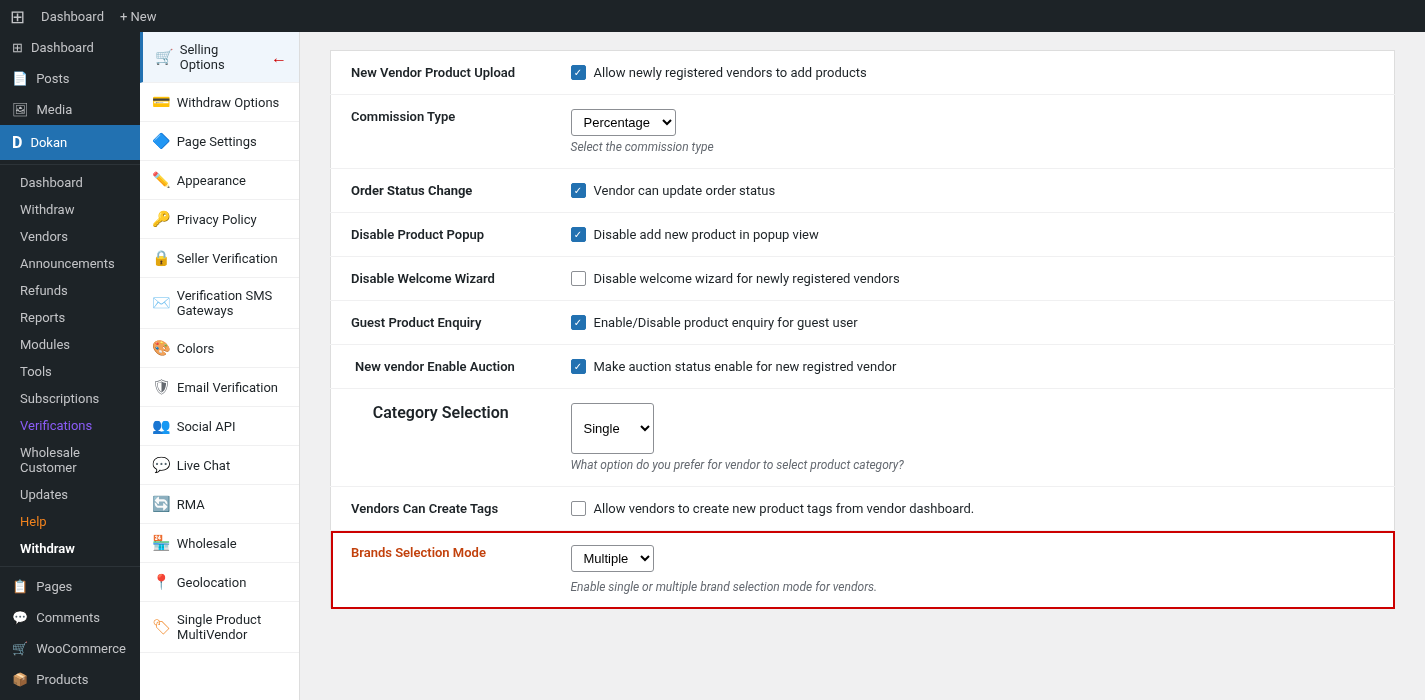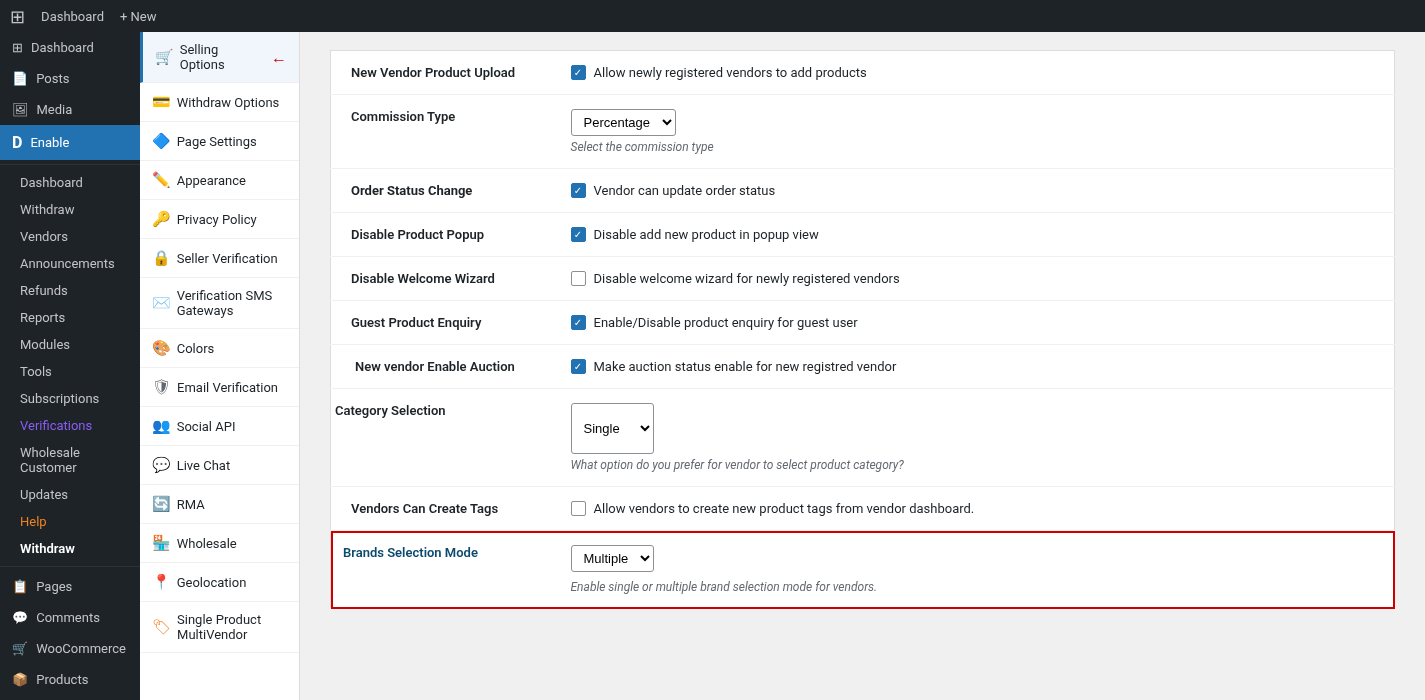--- a/index.html
+++ b/index.html
@@ -22,21 +22,21 @@
   <div style="padding:8px 12px;display:flex;align-items:center;gap:8px;color:#c3c4c7;cursor:pointer;">
     <span>📄</span>
     <span>Posts</span>
   </div>
   <div style="padding:8px 12px;display:flex;align-items:center;gap:8px;color:#c3c4c7;cursor:pointer;">
     <span>🖼</span>
     <span>Media</span>
   </div>
   <div style="padding:8px 12px;display:flex;align-items:center;gap:8px;background:#2271b1;color:#fff;cursor:pointer;">
     <span style="font-weight:bold;font-size:16px;">D</span>
-    <span>Enable</span>
+    <span>Dokan</span>
   </div>
   <div style="height:1px;background:#2c3338;margin:4px 0;"></div>
   <div style="padding:6px 12px 6px 20px;color:#c3c4c7;cursor:pointer;font-size:13px;">Dashboard</div>
   <div style="padding:6px 12px 6px 20px;color:#c3c4c7;cursor:pointer;font-size:13px;">Withdraw</div>
   <div style="padding:6px 12px 6px 20px;color:#c3c4c7;cursor:pointer;font-size:13px;">Vendors</div>
   <div style="padding:6px 12px 6px 20px;color:#c3c4c7;cursor:pointer;font-size:13px;">Announcements</div>
   <div style="padding:6px 12px 6px 20px;color:#c3c4c7;cursor:pointer;font-size:13px;">Refunds</div>
   <div style="padding:6px 12px 6px 20px;color:#c3c4c7;cursor:pointer;font-size:13px;">Reports</div>
   <div style="padding:6px 12px 6px 20px;color:#c3c4c7;cursor:pointer;font-size:13px;">Modules</div>
   <div style="padding:6px 12px 6px 20px;color:#c3c4c7;cursor:pointer;font-size:13px;">Tools</div>
@@ -205,42 +205,42 @@
       <td style="width:220px;font-weight:600;font-size:13px;color:#1d2327;padding:14px 24px;vertical-align:top;">New vendor Enable Auction</td>
       <td style="padding:14px 20px;vertical-align:top;">
         <div style="display:flex;align-items:center;gap:8px;">
           <div style="width:15px;height:15px;border:1px solid #2271b1;border-radius:2px;background:#2271b1;display:flex;align-items:center;justify-content:center;color:#fff;font-size:10px;flex-shrink:0;">✓</div>
           <span style="font-size:13px;color:#1d2327;">Make auction status enable for new registred vendor</span>
         </div>
       </td>
     </tr>
 
     <tr style="border-bottom:1px solid #f0f0f1;">
-      <td style="width:220px;font-weight:600;font-size:13px;color:#1d2327;padding:14px 4px;vertical-align:top;">Category Selection</td>
+      <td style="width:220px;font-weight:600;font-size:16px;color:#1d2327;padding:14px 4px;vertical-align:top;text-align:center;">Category Selection</td>
       <td style="padding:14px 20px;vertical-align:top;">
         <select style="border:1px solid #8c8f94;border-radius:3px;padding:16px 8px;font-size:13px;background:#fff;">
           <option>Single</option>
           <option>Multiple</option>
         </select>
         <div style="color:#646970;font-size:12px;font-style:italic;margin-top:4px;">What option do you prefer for vendor to select product category?</div>
       </td>
     </tr>
 
     <tr style="border-bottom:1px solid #f0f0f1;">
       <td style="width:220px;font-weight:600;font-size:13px;color:#1d2327;padding:14px 20px;vertical-align:top;">Vendors Can Create Tags</td>
       <td style="padding:14px 20px;vertical-align:top;">
         <div style="display:flex;align-items:center;gap:8px;">
           <div style="width:15px;height:15px;border:1px solid #8c8f94;border-radius:2px;background:#fff;flex-shrink:0;"></div>
           <span style="font-size:13px;color:#1d2327;">Allow vendors to create new product tags from vendor dashboard.</span>
         </div>
       </td>
     </tr>
 
     <tr style="border-bottom:1px solid #f0f0f1;outline:2px solid #c00;outline-offset:-2px;">
-      <td style="width:220px;font-weight:600;font-size:13px;color:#0c4a6e;padding:14px 12px;vertical-align:top;">Brands Selection Mode</td>
+      <td style="width:220px;font-weight:600;font-size:13px;color:#c2410c;padding:14px 20px;vertical-align:top;">Brands Selection Mode</td>
       <td style="padding:14px 20px;vertical-align:top;">
         <select style="border:1px solid #8c8f94;border-radius:3px;padding:4px 8px;font-size:13px;background:#fff;">
           <option>Single</option>
           <option selected="">Multiple</option>
         </select>
         <div style="color:#646970;font-size:12px;font-style:italic;margin-top:8px;">Enable single or multiple brand selection mode for vendors.</div>
       </td>
     </tr>
   </tbody>
     </table>

